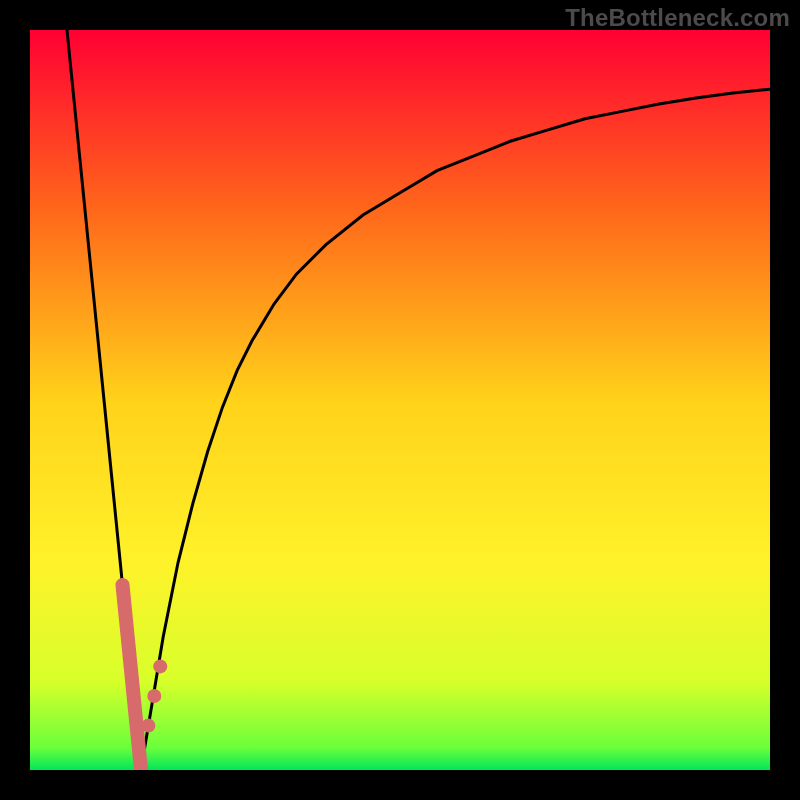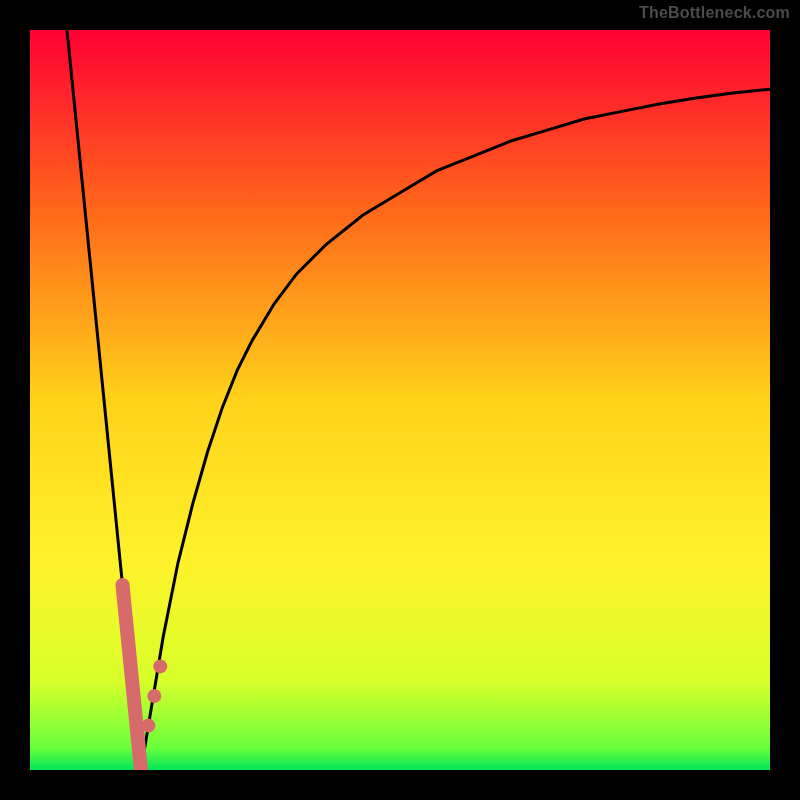--- a/index.html
+++ b/index.html
@@ -15,21 +15,21 @@
     width: 800px;
     height: 800px;
     background: #000;
     position: relative;
   }
   .watermark {
     position: absolute;
     top: 4px;
     right: 10px;
     color: #4b4b4b;
-    font-size: 16px;
+    font-size: 24px;
     font-weight: 600;
     letter-spacing: 0.2px;
     z-index: 10;
     text-align: right;
   }
   svg {
     position: absolute;
     top: 0;
     left: 0;
   }

